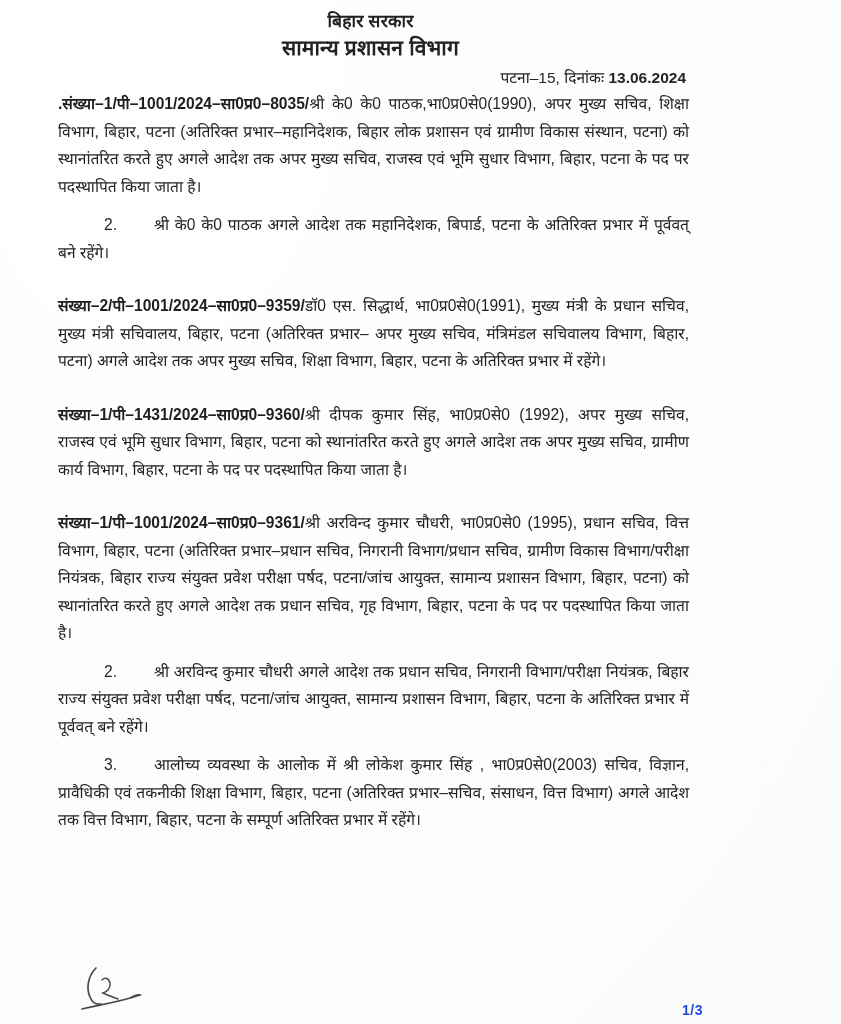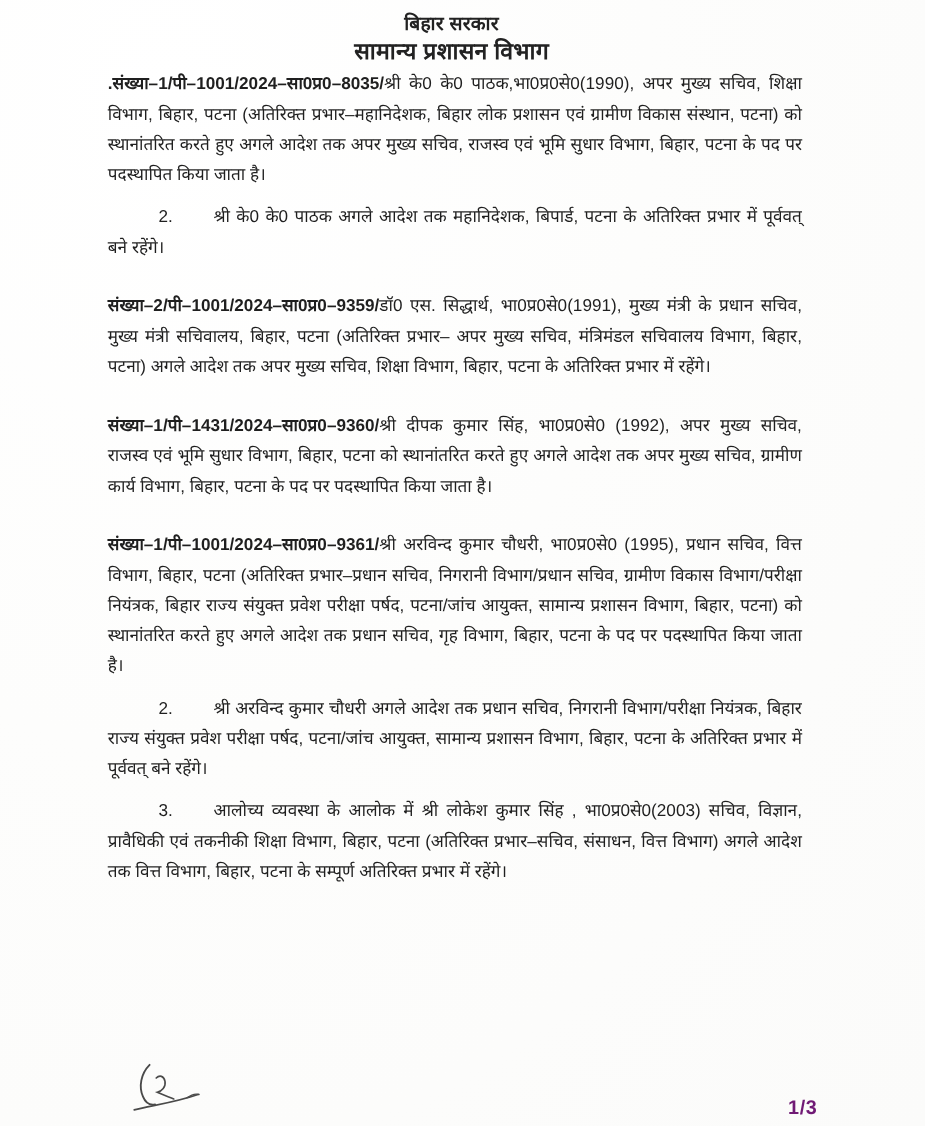--- a/index.html
+++ b/index.html
@@ -24,21 +24,20 @@
       radial-gradient(ellipse at 18% 8%, #ffffff 0%, #fdfdfc 45%, #fbfbfa 100%);
   }
 
   .sheet {
     position: absolute;
     left: 0; top: 0;
     width: 741px;
     height: 1024px;
     padding: 0;
     box-sizing: border-box;
-    margin-left: 40px;
   }
 
   .header {
     text-align: center;
     padding-top: 8px;
   }
   .hdr-line {
     font-family: "Liberation Sans", "DejaVu Sans", sans-serif;
     font-weight: 700;
     color: #222;
@@ -95,38 +94,42 @@
     width: 120px;
     height: 60px;
     pointer-events: none;
   }
 
   .pagenum {
     position: absolute;
     right: 38px;
     bottom: 6px;
     font-family: "Liberation Sans", "DejaVu Sans", sans-serif;
-    font-size: 18px;
+    font-size: 14px;
     font-weight: 700;
-    color: #701a75;
+    color: #1d4ed8;
     letter-spacing: .5px;
   }
 </style>
 </head>
 <body>
 
 <div class="page"></div>
 
 <div class="sheet">
 
   <div class="header">
     <div class="hdr-line hdr-1">बिहार सरकार</div>
     <div class="hdr-line hdr-2">सामान्य प्रशासन विभाग</div>
   </div>
 
+  <div class="dateline">
+    <span>पटना–15, दिनांकः</span>
+    <span class="datenum">13.06.2024</span>
+  </div>
 
   <div class="body">
 
     <p class="para">
       <span class="refno">.संख्या–1/पी–1001/2024–सा0प्र0–8035/</span><span>श्री के0 के0 पाठक,भा0प्र0से0(1990), अपर मुख्य सचिव, शिक्षा विभाग, बिहार, पटना (अतिरिक्त प्रभार–महानिदेशक, बिहार लोक प्रशासन एवं ग्रामीण विकास संस्थान, पटना) को स्थानांतरित करते हुए अगले आदेश तक अपर मुख्य सचिव, राजस्व एवं भूमि सुधार विभाग, बिहार, पटना के पद पर पदस्थापित किया जाता है।</span>
     </p>
     <div class="gap-sm"></div>
     <p class="para">
       <span class="indent"></span><span class="numlbl">2.</span><span class="numgap"></span><span>श्री के0 के0 पाठक अगले आदेश तक महानिदेशक, बिपार्ड, पटना के अतिरिक्त प्रभार में पूर्ववत् बने रहेंगे।</span>
     </p>

